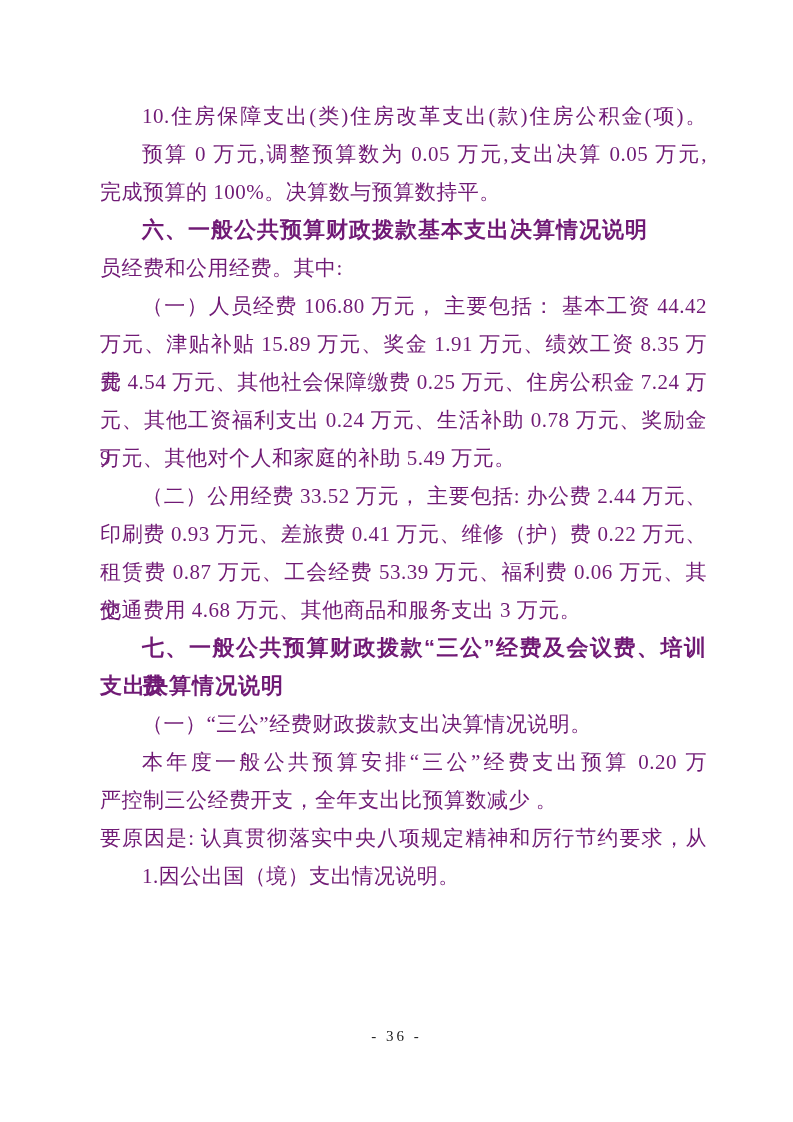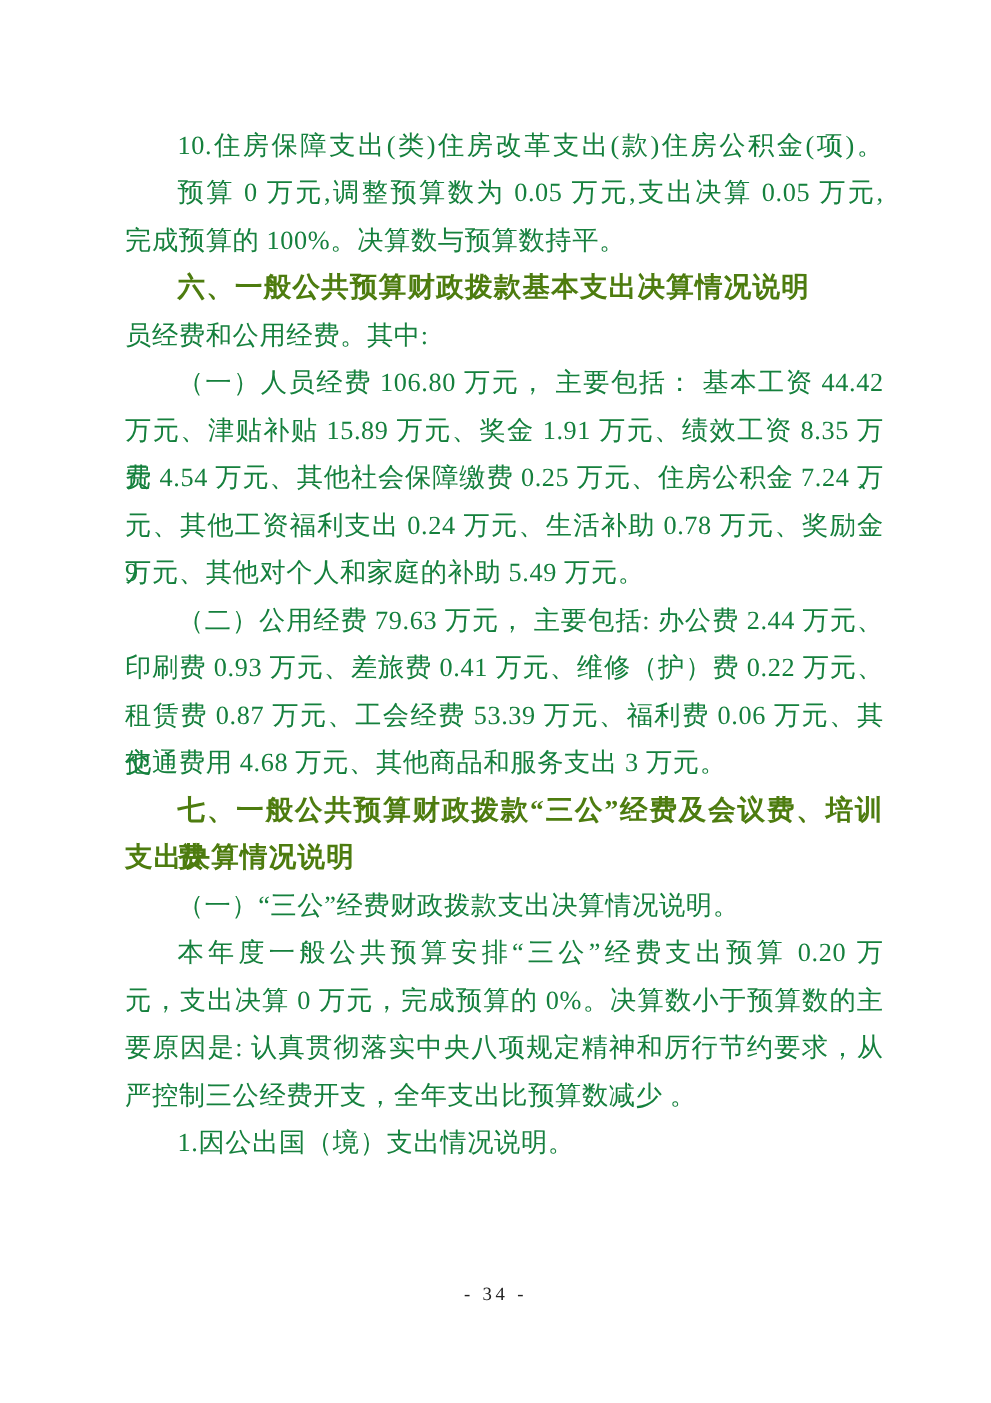--- a/index.html
+++ b/index.html
@@ -21,37 +21,37 @@
     top: 97px;
     width: 607px;
   }
   .line {
     font-size: 21px;
     line-height: 38px;
     height: 38px;
     white-space: nowrap;
     letter-spacing: 0.5px;
     text-align: left;
-    color: #15803d;
+    color: #701a75;
   }
   .line.fill {
     white-space: normal;
     text-align: justify;
     text-align-last: justify;
     text-justify: inter-character;
   }
   .line.indent {
     padding-left: 42px;
   }
   .line.heading {
-    font-family: Liberation Serif, serif;
+    font-family: Liberation Sans, sans-serif;
     font-weight: 700;
     font-size: 22px;
     letter-spacing: 1px;
-    color: #4d7c0f;
+    color: #701a75;
   }
   .footer {
     position: absolute;
     left: 0; right: 0;
     top: 1028px;
     text-align: center;
     font-size: 15px;
     letter-spacing: 3px;
     color: #222222;
     font-family: "Liberation Serif", "DejaVu Serif", serif;
@@ -65,27 +65,26 @@
     <div class="line indent fill">10.住房保障支出(类)住房改革支出(款)住房公积金(项)。</div>
     <div class="line indent fill">预算 0 万元,调整预算数为 0.05 万元,支出决算 0.05 万元,</div>
     <div class="line">完成预算的 100%。决算数与预算数持平。</div>
     <div class="line indent heading">六、一般公共预算财政拨款基本支出决算情况说明</div>
     <div class="line">员经费和公用经费。其中:</div>
     <div class="line indent fill">（一）人员经费 106.80 万元， 主要包括：  基本工资 44.42</div>
     <div class="line fill">万元、津贴补贴 15.89 万元、奖金 1.91 万元、绩效工资 8.35 万元、</div>
     <div class="line fill">费 4.54 万元、其他社会保障缴费 0.25 万元、住房公积金 7.24 万</div>
     <div class="line fill">元、其他工资福利支出 0.24 万元、生活补助 0.78 万元、奖励金 9</div>
     <div class="line">万元、其他对个人和家庭的补助 5.49 万元。</div>
-    <div class="line indent fill">（二）公用经费 79.63 万元， 主要包括: 办公费 2.44 万元、</div>
+    <div class="line indent fill">（二）公用经费 33.52 万元， 主要包括: 办公费 2.44 万元、</div>
     <div class="line fill">印刷费 0.93 万元、差旅费 0.41 万元、维修（护）费 0.22 万元、</div>
     <div class="line fill">租赁费 0.87 万元、工会经费 53.39 万元、福利费 0.06 万元、其他</div>
     <div class="line">交通费用 4.68 万元、其他商品和服务支出 3 万元。</div>
     <div class="line indent heading fill">七、一般公共预算财政拨款“三公”经费及会议费、培训费</div>
     <div class="line heading">支出决算情况说明</div>
     <div class="line indent">（一）“三公”经费财政拨款支出决算情况说明。</div>
     <div class="line indent fill">本年度一般公共预算安排“三公”经费支出预算  0.20  万</div>
-    <div class="line fill">元，支出决算 0 万元，完成预算的 0%。决算数小于预算数的主</div>
+    <div class="line">严控制三公经费开支，全年支出比预算数减少 。</div>
     <div class="line fill">要原因是: 认真贯彻落实中央八项规定精神和厉行节约要求，从</div>
-    <div class="line">严控制三公经费开支，全年支出比预算数减少 。</div>
     <div class="line indent">1.因公出国（境）支出情况说明。</div>
   </div>
-  <div class="footer">- 34 -</div>
+  <div class="footer">- 36 -</div>
 </div>
 
 </body></html>

